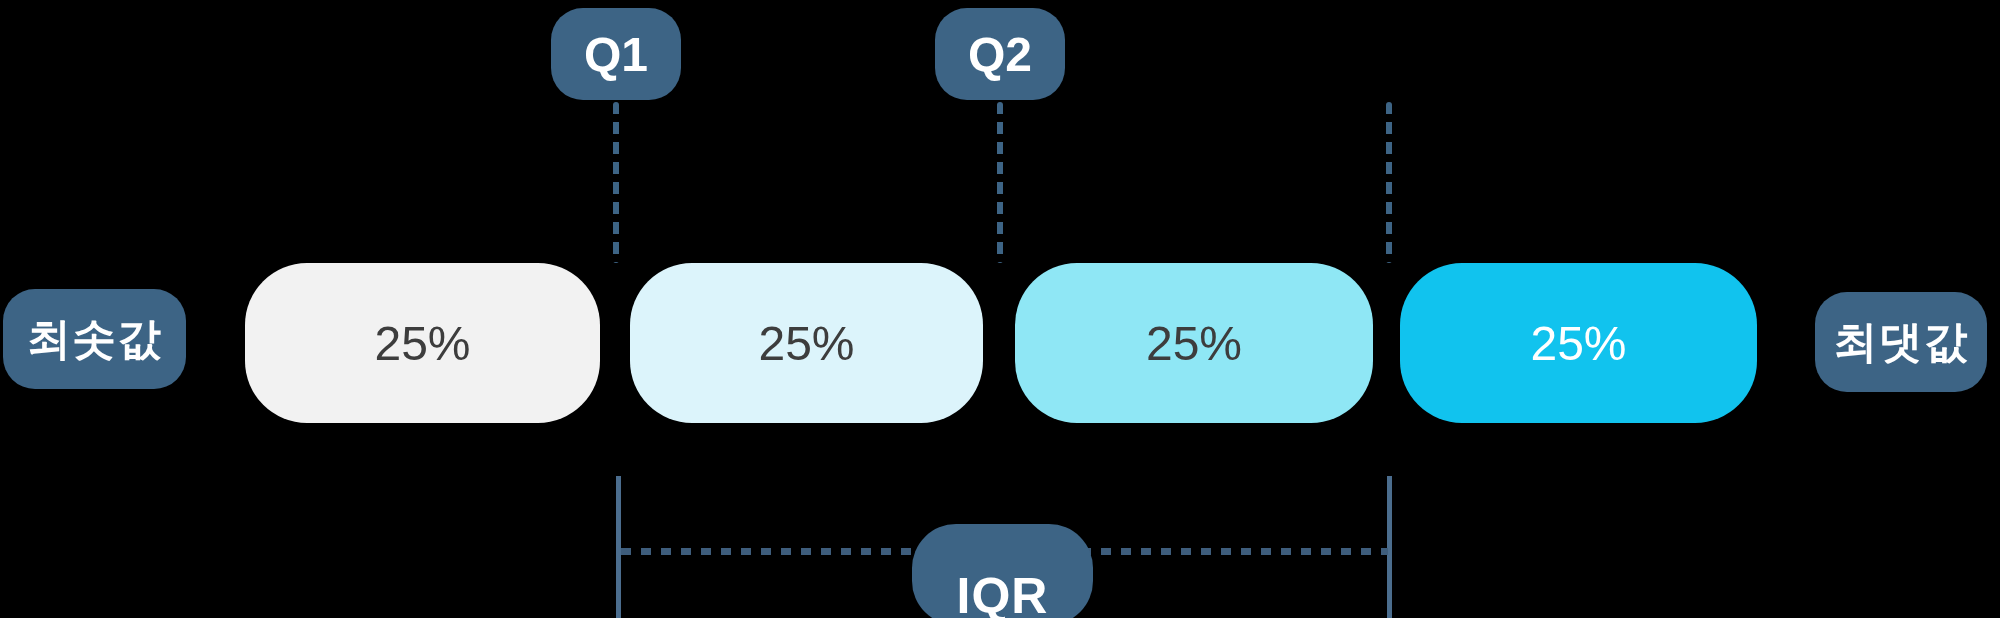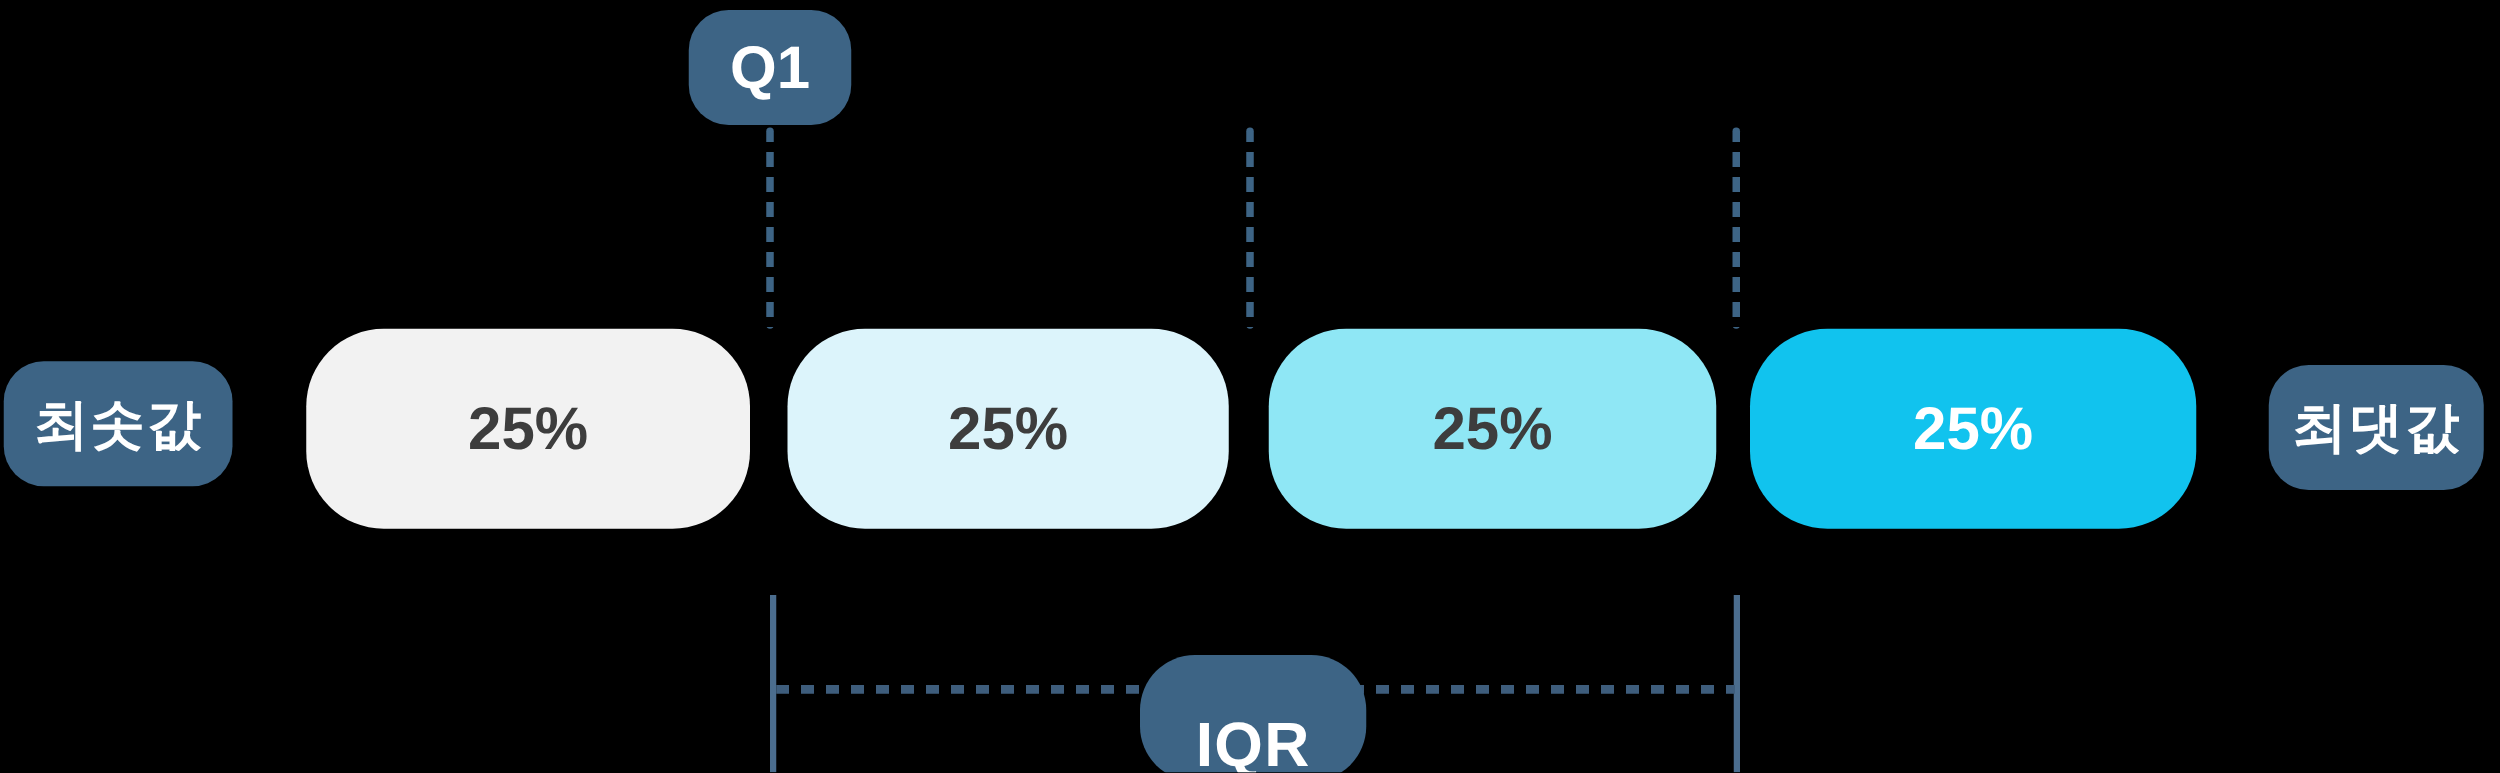--- a/index.html
+++ b/index.html
@@ -71,21 +71,21 @@
   
   .segment {
     position: absolute;
     top: 263px;
     height: 160px;
     border-radius: 62px;
     display: flex;
     align-items: center;
     justify-content: center;
     font-size: 48px;
-    font-weight: 700;
+    font-weight: 400;
   }
   .segment.s1 { left: 245px;  width: 355px; }
   .segment.s2 { left: 630px;  width: 353px; }
   .segment.s3 { left: 1015px; width: 358px; }
   .segment.s4 { left: 1400px; width: 357px; }
 
   
   .bracket-line {
     position: absolute;
     top: 476px;
@@ -126,20 +126,23 @@
   }
 </style>
 </head>
 <body>
 
 <div class="canvas">
 
   <div class="qbadge q1">
     <span>Q1</span>
   </div>
+  <div class="qbadge q2">
+    <span>Q2</span>
+  </div>
 
   <div class="vdash v1"></div>
   <div class="vdash v2"></div>
   <div class="vdash v3"></div>
 
   <div class="side-label min">
     <span>최솟값</span>
   </div>
   <div class="side-label max">
     <span>최댓값</span>

